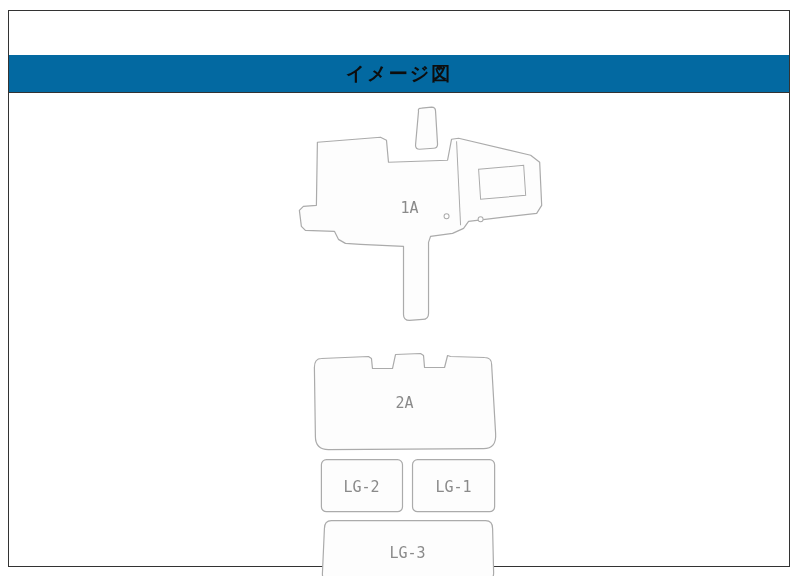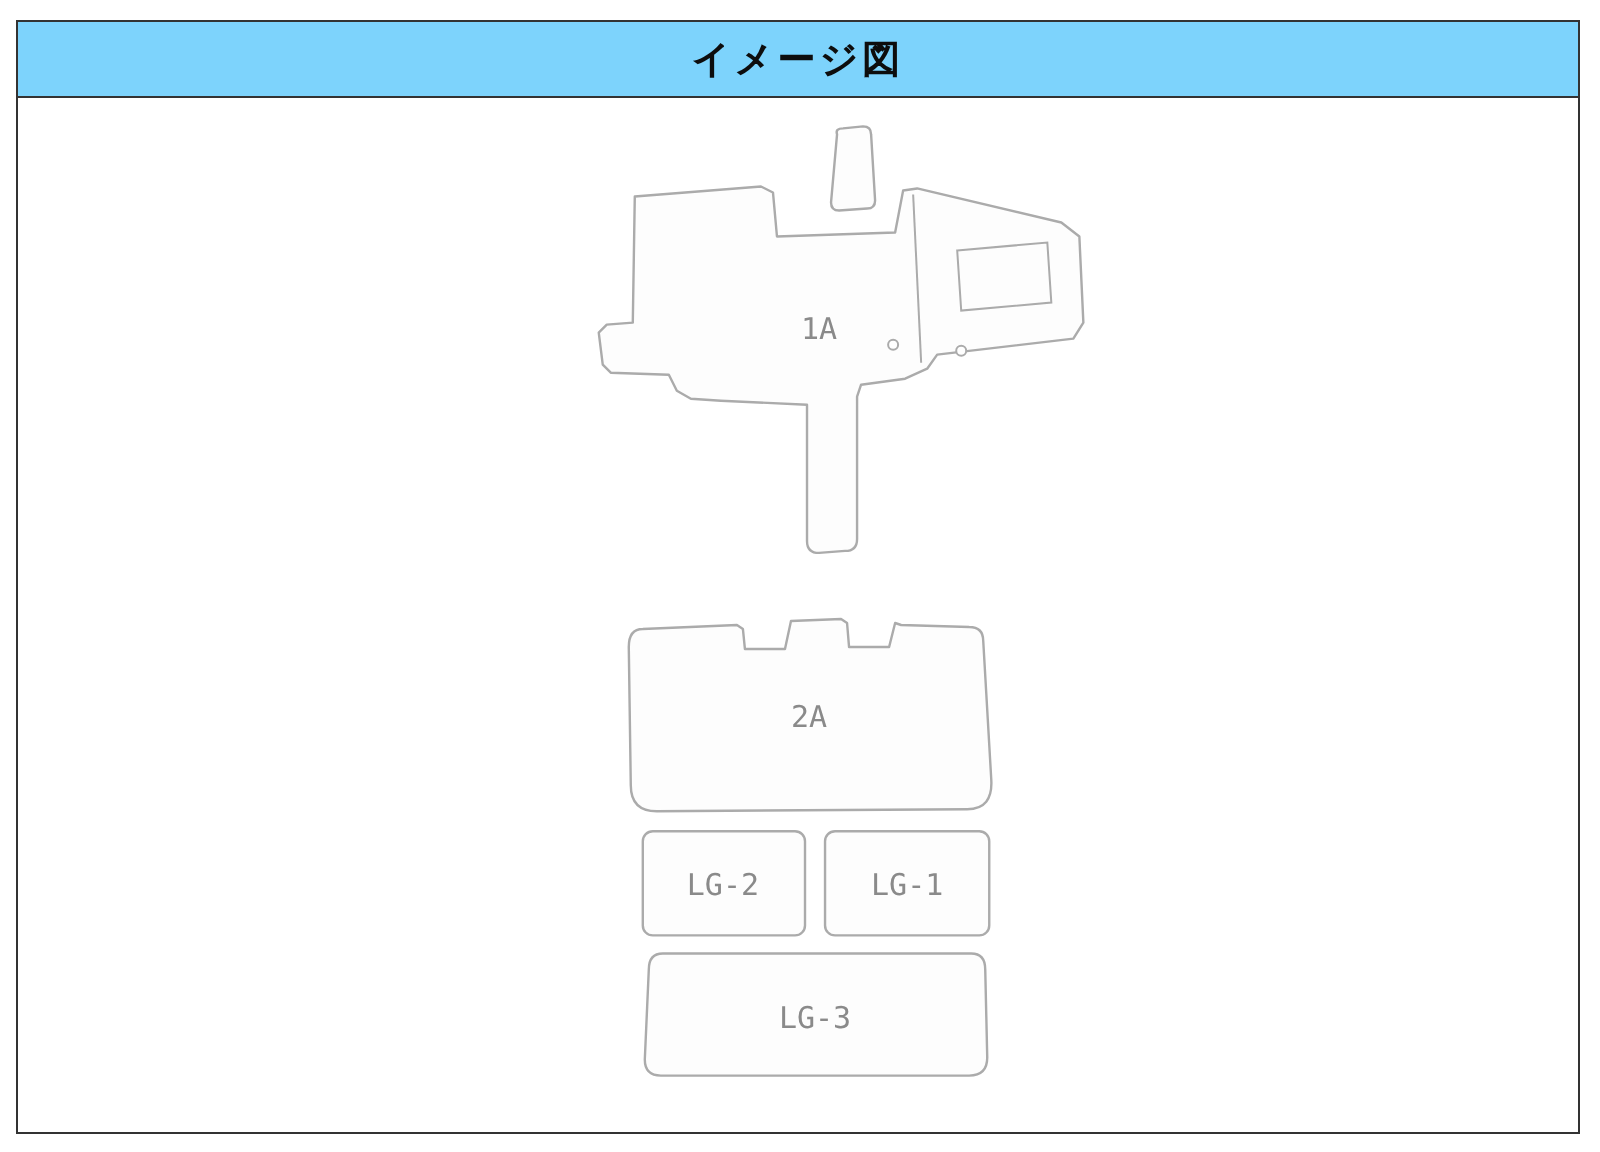--- a/index.html
+++ b/index.html
@@ -20,26 +20,27 @@
     left: 8px;
     top: 10px;
     width: 782px;
     height: 557px;
     border: 1.5px solid #333333;
     box-sizing: border-box;
     background: #ffffff;
   }
   .titlebar {
     height: 38px;
-    background: #7dd3fc;
+    background: #0369a1;
     border-bottom: 1.5px solid #333333;
     box-sizing: border-box;
     display: flex;
     align-items: center;
     justify-content: center;
+    margin-top: 44px;
   }
   .titlebar span {
     font-size: 19px;
     font-weight: bold;
     color: #0d0d0d;
     letter-spacing: 2px;
   }
   .canvas {
     position: relative;
     width: 100%;

